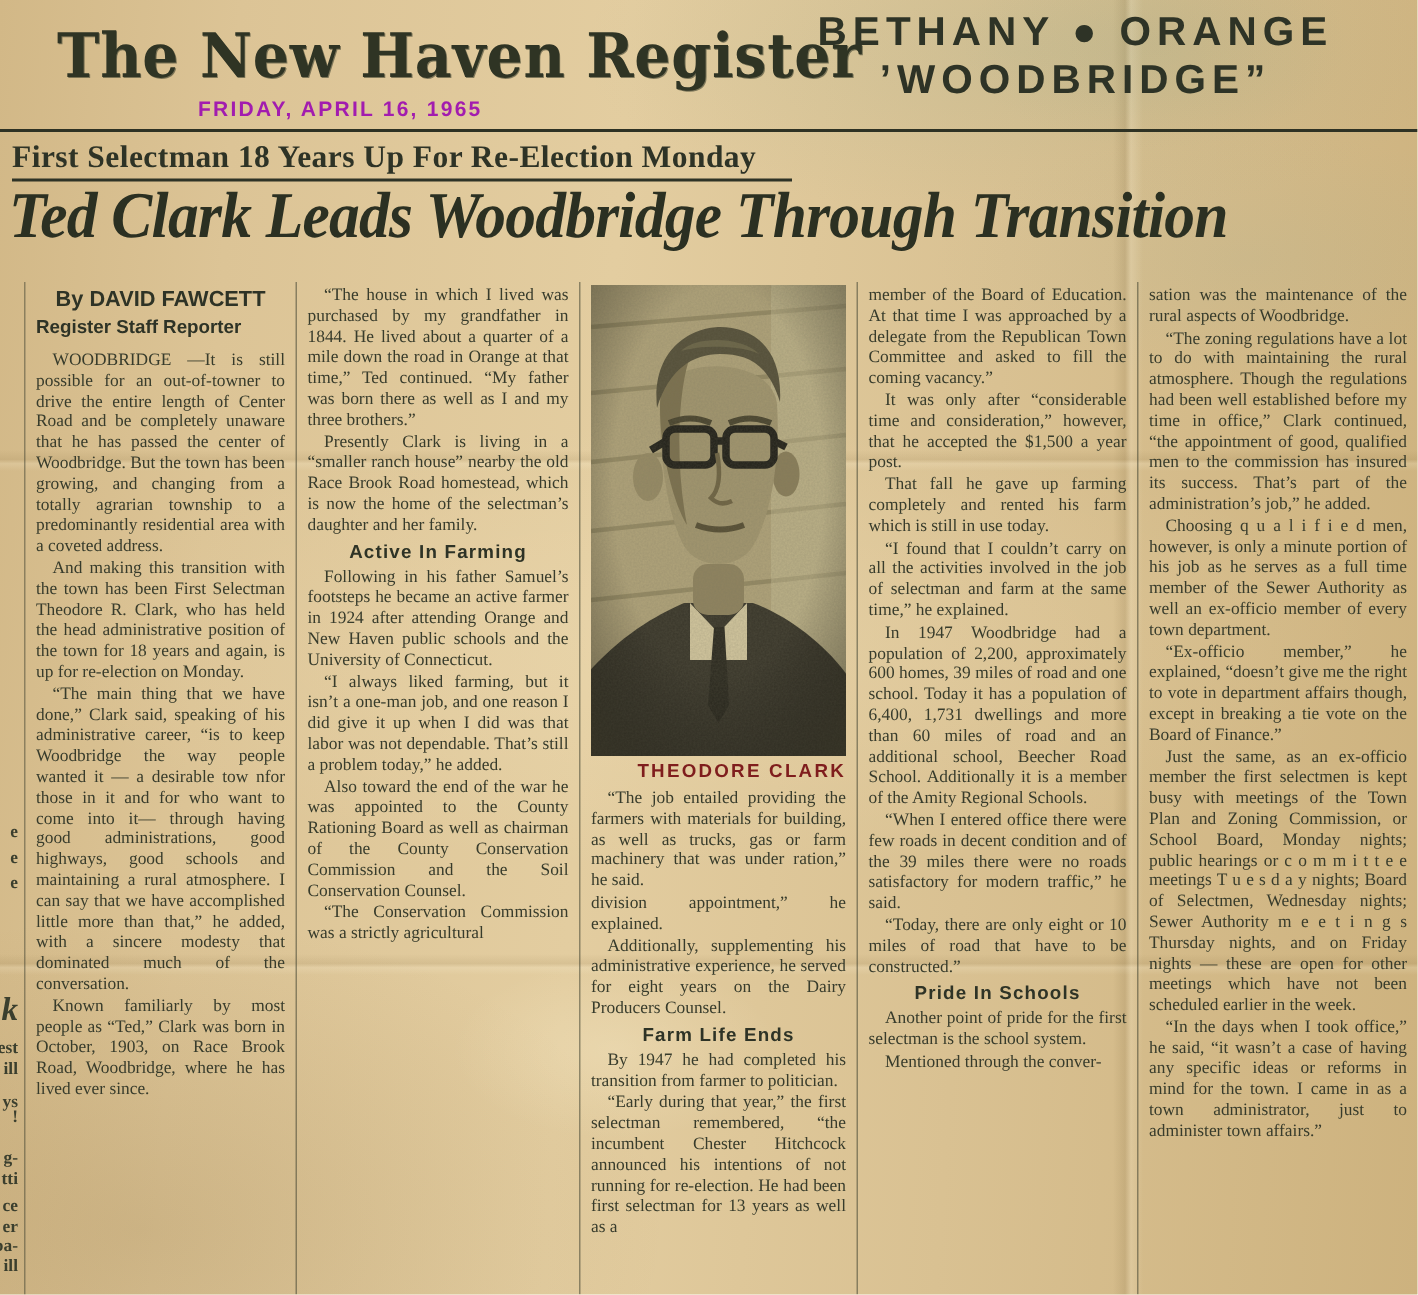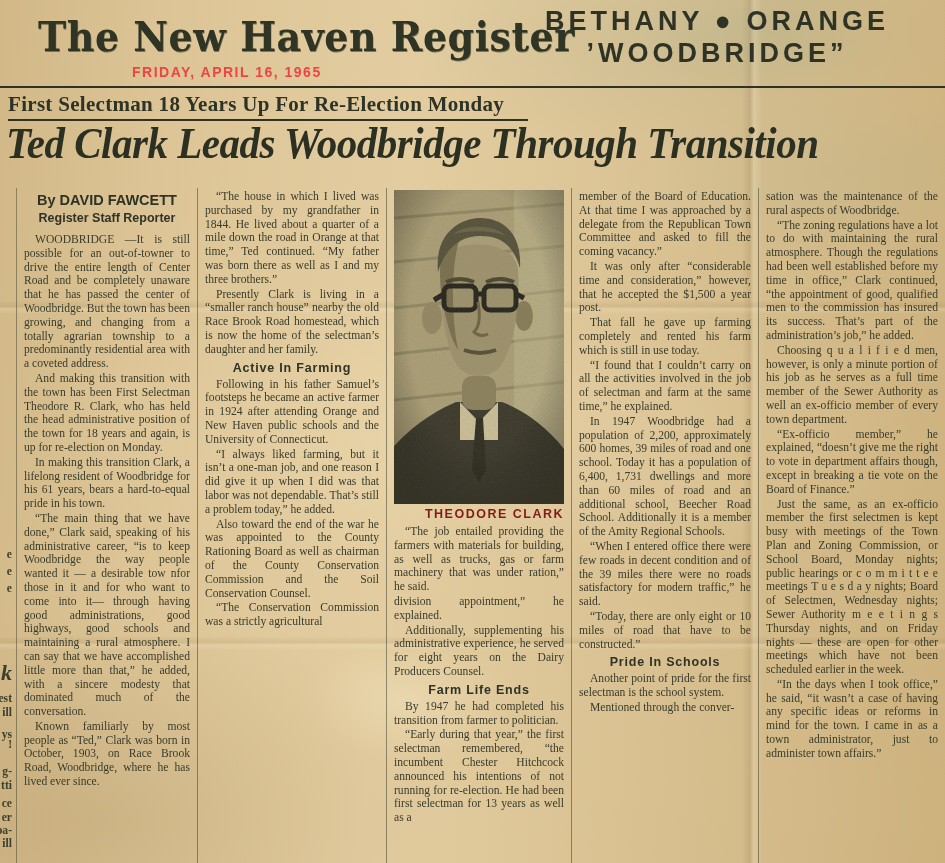--- a/index.html
+++ b/index.html
@@ -24,21 +24,21 @@
   .masthead-title{
     position:absolute;left:38px;top:14px;
     font-family:"DejaVu Serif", serif;font-weight:bold;font-size:38px;
     letter-spacing:0.5px;color:#2f3424;transform:scaleY(1.08);
     text-shadow:0.6px 0.6px 0 rgba(47,52,36,0.55);
     white-space:nowrap;
   }
   .masthead-date{
     position:absolute;left:132px;top:64px;
     font-family:"Liberation Sans", sans-serif;font-weight:bold;font-size:14px;
-    letter-spacing:1.5px;color:#ef4444;white-space:nowrap;
+    letter-spacing:1.5px;color:#a21caf;white-space:nowrap;
   }
   .region{position:absolute;right:38px;top:6px;width:380px;text-align:center;
     font-family:"Liberation Sans", sans-serif;font-weight:bold;color:#2e3326;}
   .region-line1{font-size:27px;letter-spacing:4px;white-space:nowrap;}
   .region-line2{font-size:27px;letter-spacing:4px;margin-top:1px;white-space:nowrap;}
 
   .top-rule{position:absolute;left:0;right:0;top:86px;height:2px;background:#2e3224;}
 
   .kicker-wrap{position:absolute;left:8px;top:92px;}
   .kicker{
@@ -57,21 +57,21 @@
   
   .body-wrap{position:absolute;left:16px;right:0;top:188px;bottom:0;display:flex;
     border-left:1px solid rgba(52,56,40,0.45);overflow:hidden;}
   .col{box-sizing:border-box;padding:2px 7px 0 7px;overflow:hidden;}
   .col-rule{width:1px;background:rgba(52,56,40,0.50);flex:none;}
   .c1{width:180px;}.c2{width:188px;}.c3{width:184px;}.c4{width:186px;}.c5{flex:1;}
 
   .byline-author{font-family:"Liberation Sans", sans-serif;font-weight:bold;
     font-size:14.5px;text-align:center;margin:2px 0 3px;color:#2e3326;}
   .byline-role{font-family:"Liberation Sans", sans-serif;font-weight:bold;
-    font-size:12.5px;text-align:center;margin:0 0 8px;color:#2e3326;}
+    font-size:12.5px;text-align:left;margin:0 0 8px;color:#2e3326;}
 
   .para{font-size:11.6px;line-height:13.8px;text-align:justify;
     text-indent:11px;margin:0 0 1px;color:#383c2c;}
   .para.noindent{text-indent:0;}
   .subhead{font-family:"Liberation Sans", sans-serif;font-weight:bold;
     font-size:12.5px;text-align:center;letter-spacing:0.8px;margin:4px 0 3px;color:#2e3326;}
 
   
   .photo-fig{margin:0 0 2px;}
   .photo-frame{width:170px;height:314px;overflow:hidden;background:#b3a67e;
@@ -107,21 +107,20 @@
 </div>
 <div class="headline">Ted Clark Leads Woodbridge Through Transition</div>
 
 <div class="body-wrap">
   <div class="col c1">
     <div class="byline-author">By DAVID FAWCETT</div>
     <div class="byline-role">Register Staff Reporter</div>
     <div>
         <p class="para">WOODBRIDGE —It is still possible for an out-of-towner to drive the entire length of Center Road and be completely unaware that he has passed the center of Woodbridge. But the town has been growing, and changing from a totally agrarian township to a predominantly residential area with a coveted address.</p>
         <p class="para">And making this transition with the town has been First Selectman Theodore R. Clark, who has held the head administrative position of the town for 18 years and again, is up for re-election on Monday.</p>
-        <p class="para">In making this transition Clark, a lifelong resident of Woodbridge for his 61 years, bears a hard-to-equal pride in his town.</p>
         <p class="para">“The main thing that we have done,” Clark said, speaking of his administrative career, “is to keep Woodbridge the way people wanted it — a desirable tow nfor those in it and for who want to come into it— through having good administrations, good highways, good schools and maintaining a rural atmosphere. I can say that we have accomplished little more than that,” he added, with a sincere modesty that dominated much of the conversation.</p>
         <p class="para">Known familiarly by most people as “Ted,” Clark was born in October, 1903, on Race Brook Road, Woodbridge, where he has lived ever since.</p>
       </div>
   </div>
   <div class="col-rule"></div>
   <div class="col c2">
     <div>
         <p class="para">“The house in which I lived was purchased by my grandfather in 1844. He lived about a quarter of a mile down the road in Orange at that time,” Ted continued. “My father was born there as well as I and my three brothers.”</p>
         <p class="para">Presently Clark is living in a “smaller ranch house” nearby the old Race Brook Road homestead, which is now the home of the selectman’s daughter and her family.</p>
         <div class="subhead">Active In Farming</div>

